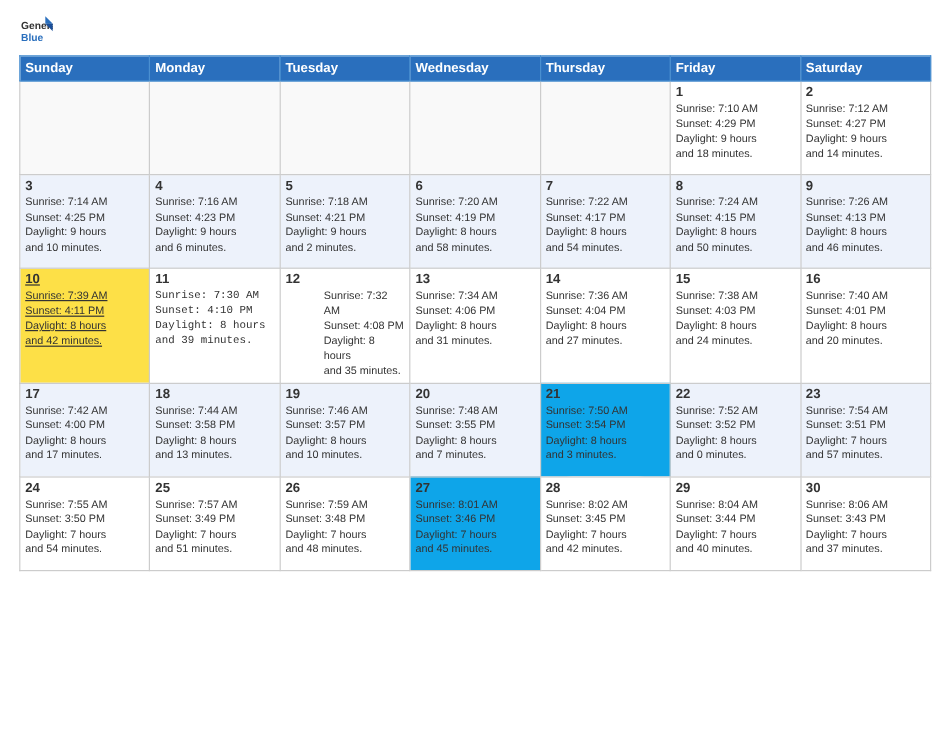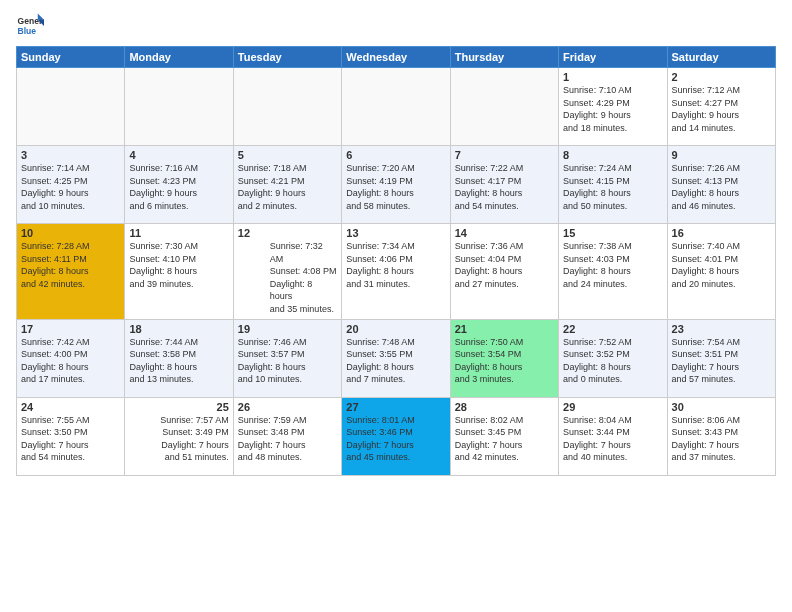--- a/index.html
+++ b/index.html
@@ -185,30 +185,30 @@
           </td>
           <td style="background: rgb(237, 242, 251);">
             <span class="day-num">9</span>
             <div class="day-info" style="white-space: pre-line;">Sunrise: 7:26 AM
 Sunset: 4:13 PM
 Daylight: 8 hours
 and 46 minutes.</div>
           </td>
         </tr>
         <tr>
-          <td style="background: #eab308;">
+          <td style="background: #fde047; text-decoration: underline;">
             <span class="day-num">10</span>
-            <div class="day-info" style="white-space: pre-line;">Sunrise: 7:28 AM
+            <div class="day-info" style="white-space: pre-line;">Sunrise: 7:39 AM
 Sunset: 4:11 PM
 Daylight: 8 hours
 and 42 minutes.</div>
           </td>
           <td style="background: rgb(255, 255, 255);">
             <span class="day-num">11</span>
-            <div class="day-info" style="white-space: pre-line;">Sunrise: 7:30 AM
+            <div class="day-info" style="white-space: pre-line; font-family: Liberation Mono, monospace;">Sunrise: 7:30 AM
 Sunset: 4:10 PM
 Daylight: 8 hours
 and 39 minutes.</div>
           </td>
           <td style="background: rgb(255, 255, 255);">
             <span class="day-num">12</span>
             <div class="day-info" style="white-space: pre-line; margin-left: 32px;">Sunrise: 7:32 AM
 Sunset: 4:08 PM
 Daylight: 8 hours
 and 35 minutes.</div>
@@ -264,21 +264,21 @@
 Daylight: 8 hours
 and 10 minutes.</div>
           </td>
           <td style="background: rgb(237, 242, 251);">
             <span class="day-num">20</span>
             <div class="day-info" style="white-space: pre-line;">Sunrise: 7:48 AM
 Sunset: 3:55 PM
 Daylight: 8 hours
 and 7 minutes.</div>
           </td>
-          <td style="background: #86efac;">
+          <td style="background: #0ea5e9;">
             <span class="day-num">21</span>
             <div class="day-info" style="white-space: pre-line;">Sunrise: 7:50 AM
 Sunset: 3:54 PM
 Daylight: 8 hours
 and 3 minutes.</div>
           </td>
           <td style="background: rgb(237, 242, 251);">
             <span class="day-num">22</span>
             <div class="day-info" style="white-space: pre-line;">Sunrise: 7:52 AM
 Sunset: 3:52 PM
@@ -294,21 +294,21 @@
           </td>
         </tr>
         <tr>
           <td style="background: rgb(255, 255, 255); margin-top: 36px;">
             <span class="day-num">24</span>
             <div class="day-info" style="white-space: pre-line;">Sunrise: 7:55 AM
 Sunset: 3:50 PM
 Daylight: 7 hours
 and 54 minutes.</div>
           </td>
-          <td style="background: rgb(255, 255, 255); text-align: right;">
+          <td style="background: rgb(255, 255, 255);">
             <span class="day-num">25</span>
             <div class="day-info" style="white-space: pre-line;">Sunrise: 7:57 AM
 Sunset: 3:49 PM
 Daylight: 7 hours
 and 51 minutes.</div>
           </td>
           <td style="background: rgb(255, 255, 255);">
             <span class="day-num">26</span>
             <div class="day-info" style="white-space: pre-line;">Sunrise: 7:59 AM
 Sunset: 3:48 PM

